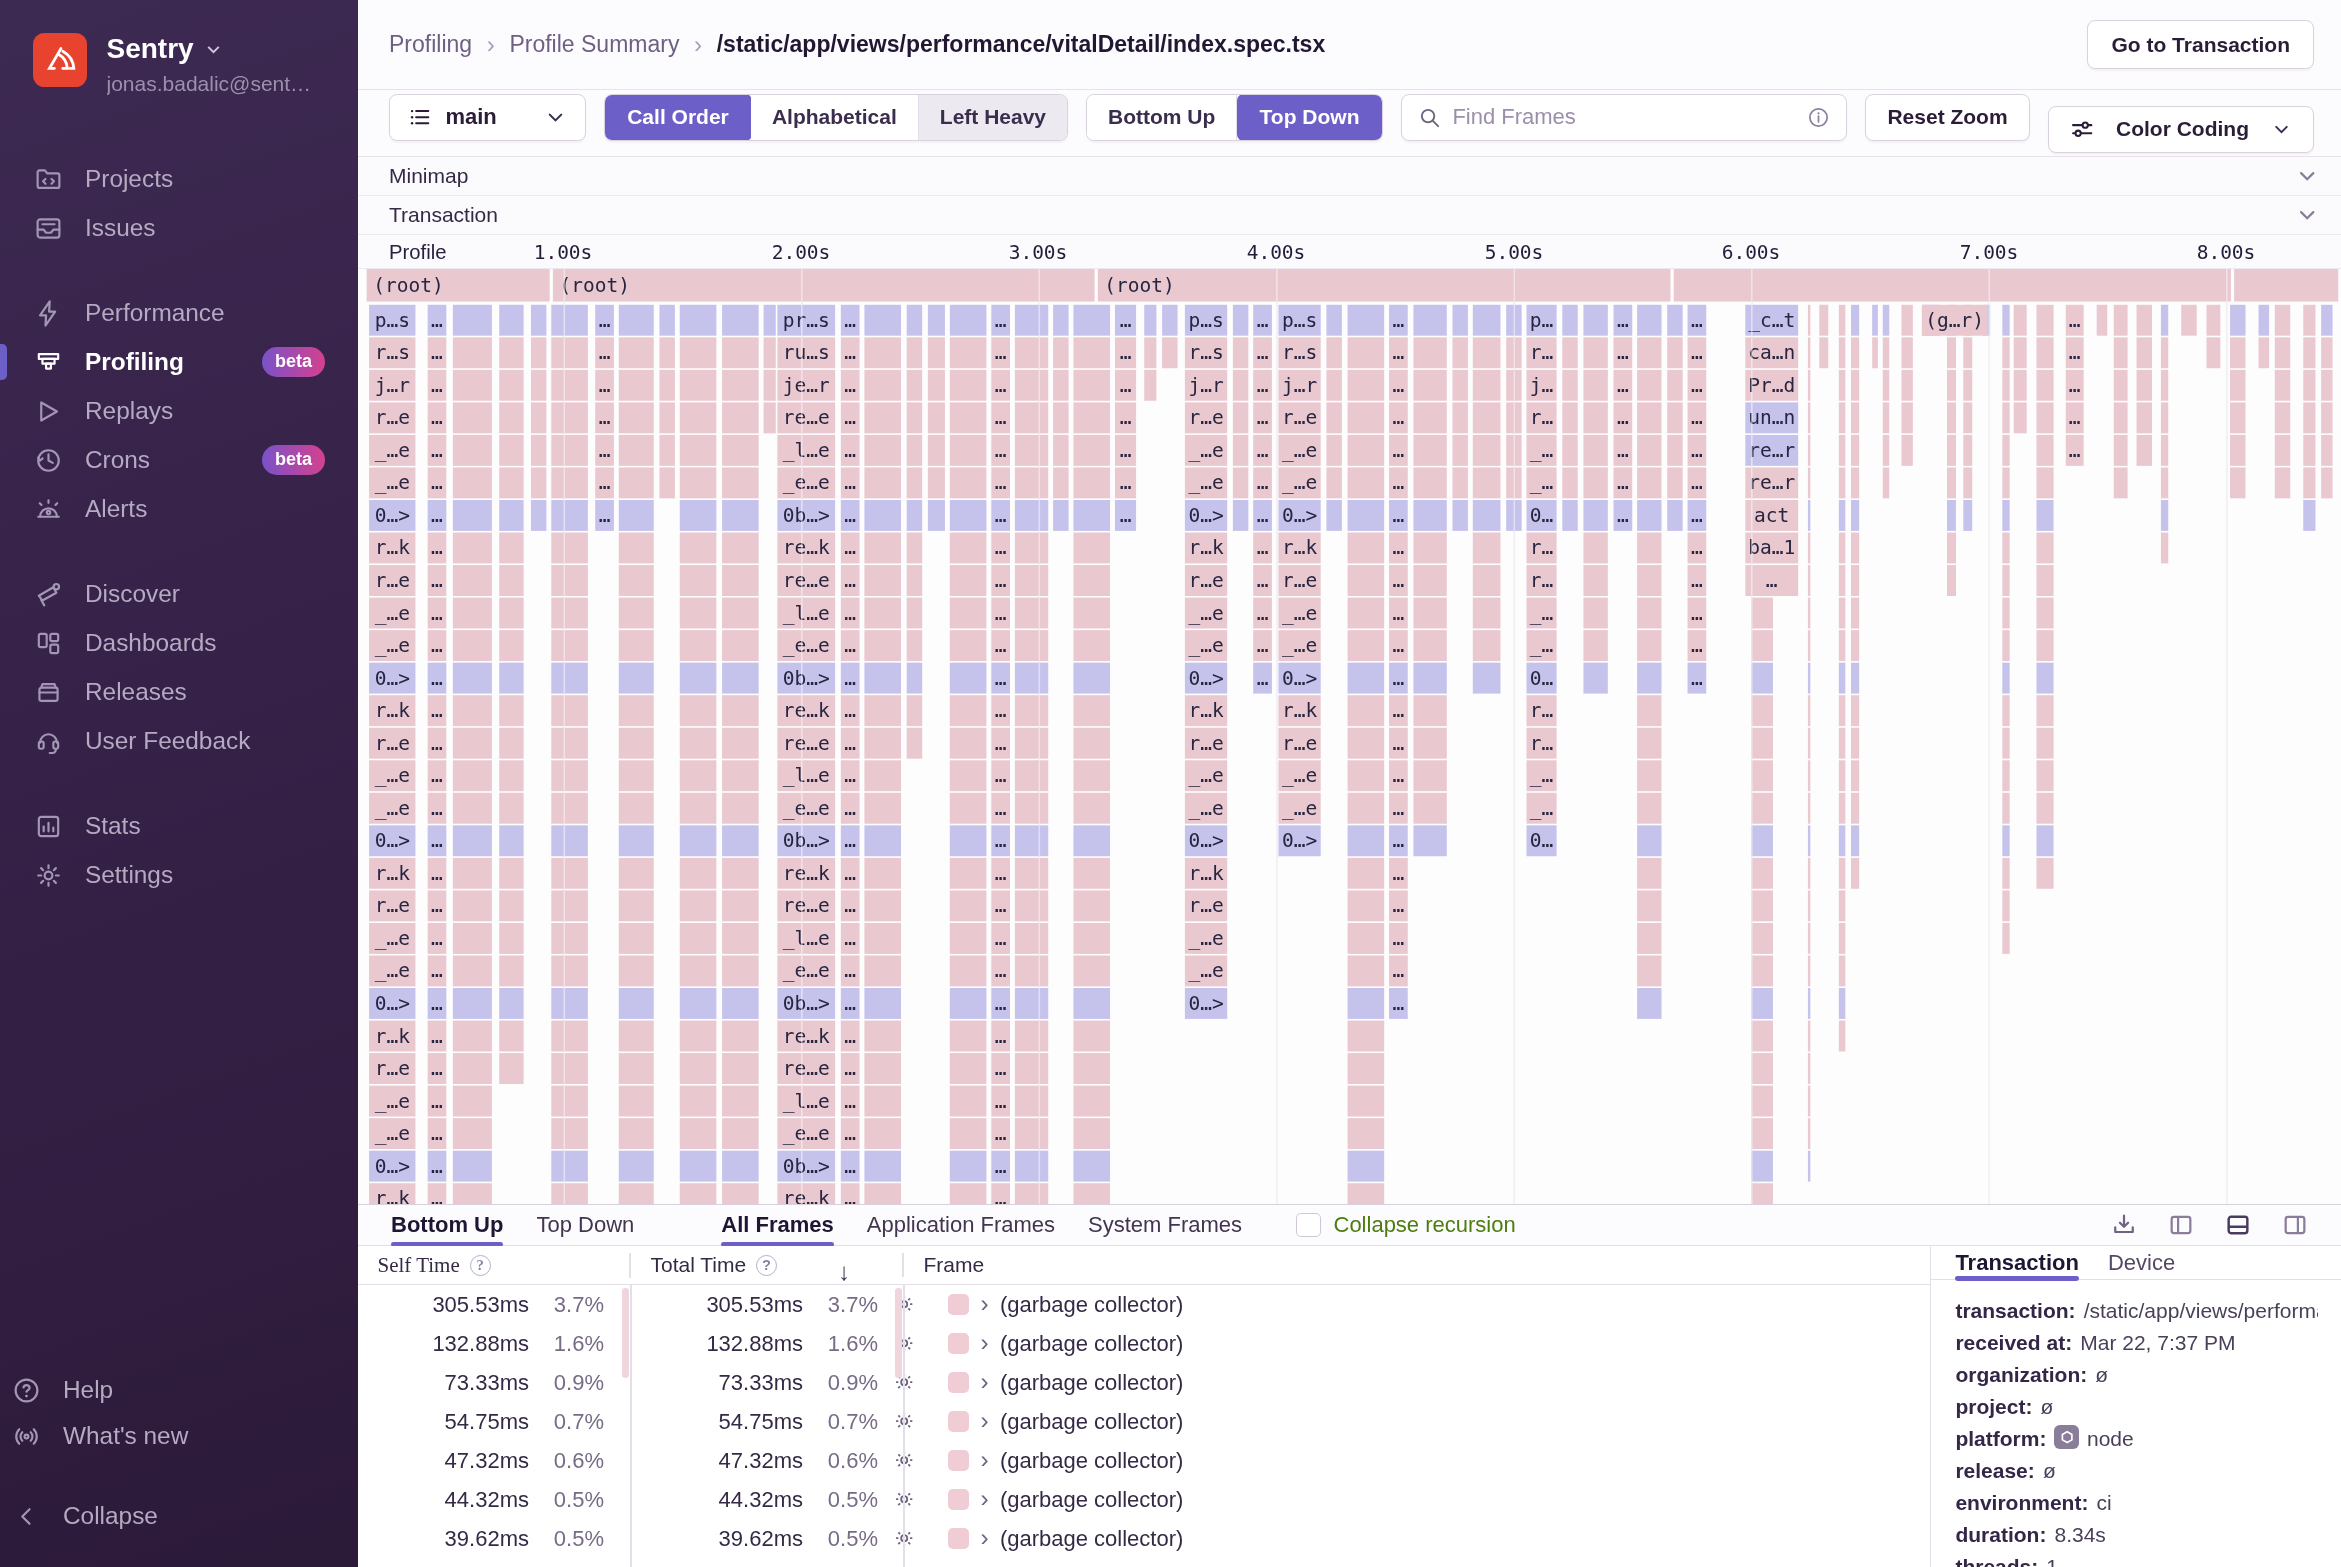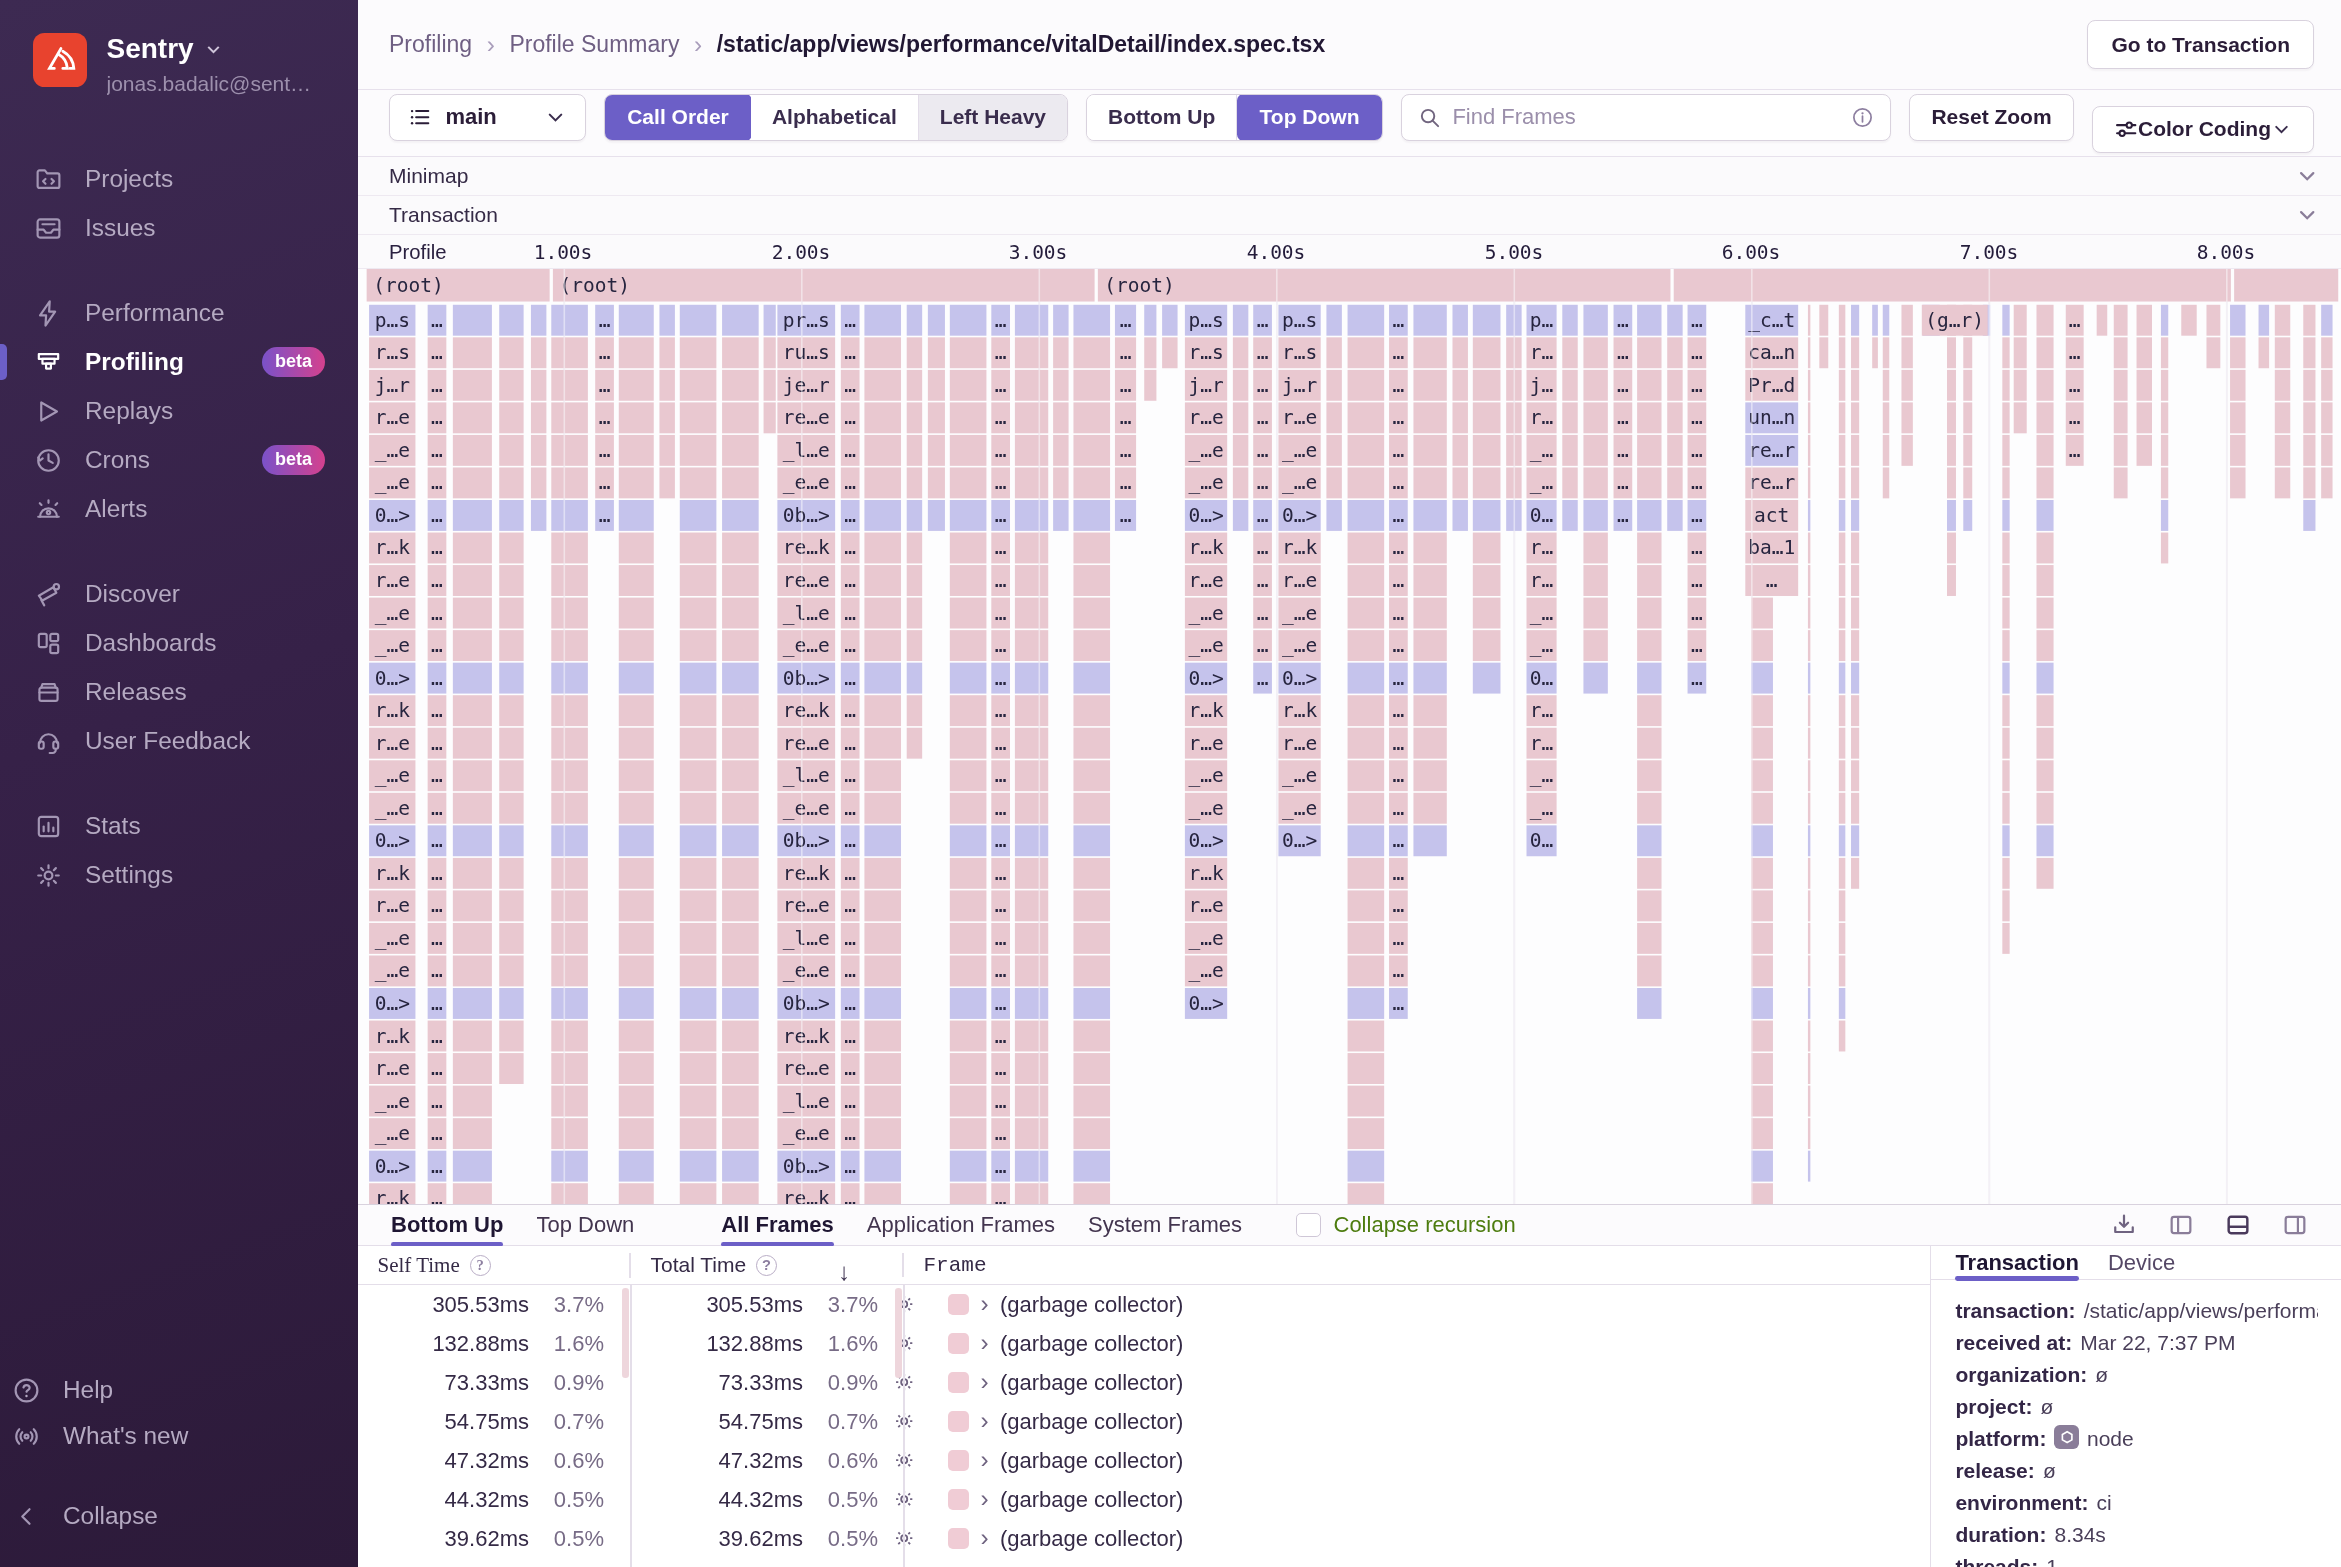--- a/index.html
+++ b/index.html
@@ -67,21 +67,21 @@
   .recursion { display:flex; align-items:center; gap:13px; font-size:22px; color:#4d7c0f; margin-left:21px; }
   .checkbox { width:24.4px; height:24.4px; border:1.6px solid #cfc7d7; border-radius:4.9px; background:#fff; cursor:pointer; }
   .tabs-icons { margin-left:auto; display:flex; align-items:center; gap:29px; }
   .tabs-icons svg { cursor:pointer; }
 
   .bottom-body { flex:1; display:flex; min-height:0; }
   .ftable { flex:1; display:flex; flex-direction:column; min-width:0; }
   .thead { height:39px; display:flex; align-items:center; border-bottom:1.6px solid #e4dee9; font-size:21px; color:#352a46; background:#fff; position:relative; }
   .col-self { width:273px; flex:0 0 273px; position:relative;font-family:Liberation Serif, serif; }
   .col-total { width:273px; flex:0 0 273px; position:relative; }
-  .col-frame { flex:1; min-width:0;font-family:Liberation Mono, monospace; }
+  .col-frame { flex:1; min-width:0; }
   .vline { position:absolute; top:0; bottom:0; width:1.6px; background:#e4dee9; }
   .thead .hcell { display:flex; align-items:center; gap:9.8px; padding-left:19.5px; }
   .qmark { width:21px; height:21px; border:1.6px solid #b9adc6; border-radius:50%; color:#8d7fa0; font-size:14.6px; font-weight:700; display:inline-flex; align-items:center; justify-content:center; }
   .sort-arrow { position:absolute; right:54px; top:4.9px; font-size:24.4px; color:#453a57; }
   .rows { flex:1; overflow:hidden; position:relative; }
   .frow { height:39px; display:flex; align-items:center; font-size:22px; color:#352a46; }
   .num { text-align:right; }
   .self-num,.total-num { width:171px; }
   .pct { width:75px; color:#776b86; }
   .gear-cell { width:52px; display:flex; justify-content:center; }
@@ -347,21 +347,21 @@
             <line x1="15.5" y1="15.5" x2="21" y2="21" stroke="#71657f" stroke-width="2" stroke-linecap="round"></line>
           </svg>
         <input type="text" placeholder="Find Frames" style="">
         <svg width="23" height="23" viewBox="0 0 24 24">
             <circle cx="12" cy="12" r="9" fill="none" stroke="#8d7fa0" stroke-width="1.8"></circle>
             <line x1="12" y1="10.5" x2="12" y2="16.5" stroke="#8d7fa0" stroke-width="1.8" stroke-linecap="round"></line>
             <circle cx="12" cy="7.6" r="1.2" fill="#8d7fa0"></circle>
           </svg>
       </div>
       <button class="btn tb-btn">Reset Zoom</button>
-      <button class="btn tb-btn" style="gap:0;margin-top:24px;">
+      <button class="btn tb-btn" style="gap:22px;margin-top:24px;">
         <svg width="24.4" height="24.4" viewBox="0 0 24 24">
             <g stroke="#2b1d38" stroke-width="2" stroke-linecap="round">
               <line x1="3" y1="8" x2="21" y2="8"></line>
               <line x1="3" y1="16" x2="21" y2="16"></line>
             </g>
             <circle cx="15" cy="8" r="2.6" fill="#fff" stroke="#2b1d38" stroke-width="2"></circle>
             <circle cx="8" cy="16" r="2.6" fill="#fff" stroke="#2b1d38" stroke-width="2"></circle>
           </svg>
         <span>Color Coding</span>
         <svg width="21" height="21" viewBox="0 0 24 24">

